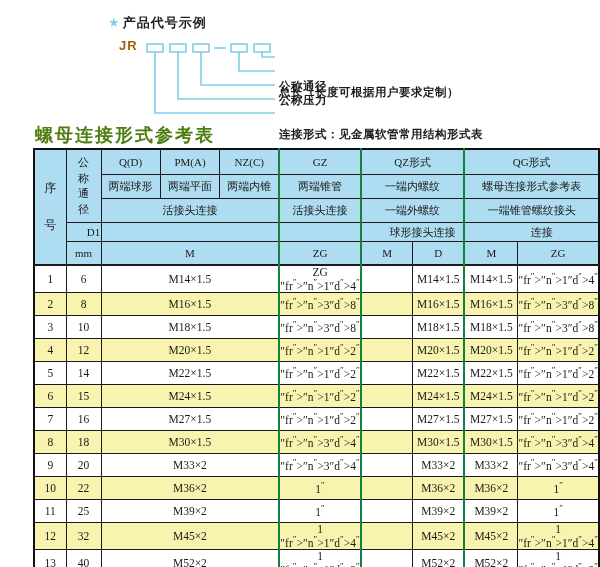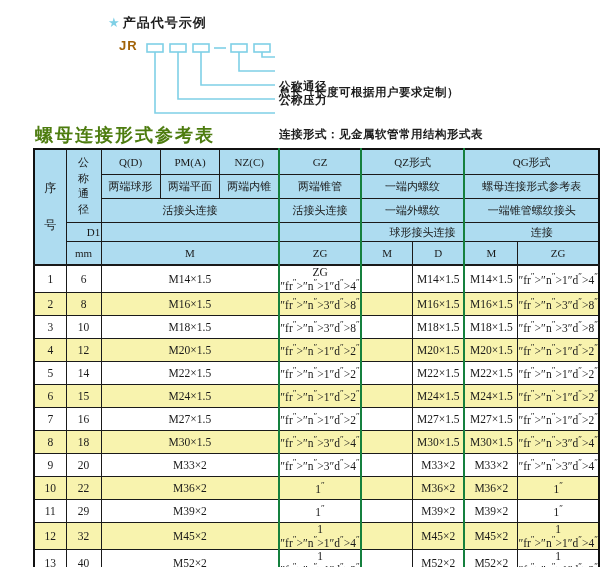--- a/index.html
+++ b/index.html
@@ -230,21 +230,21 @@
         <td>22</td>
         <td colspan="3">M36×2</td>
         <td class="gb">1<span class="in">″</span></td>
         <td class="gb"></td>
         <td>M36×2</td>
         <td class="gb">M36×2</td>
         <td>1<span class="in">″</span></td>
       </tr>
       <tr>
         <td>11</td>
-        <td>29</td>
+        <td>25</td>
         <td colspan="3">M39×2</td>
         <td class="gb">1<span class="in">″</span></td>
         <td class="gb"></td>
         <td>M39×2</td>
         <td class="gb">M39×2</td>
         <td>1<span class="in">″</span></td>
       </tr>
       <tr>
         <td>12</td>
         <td>32</td>

